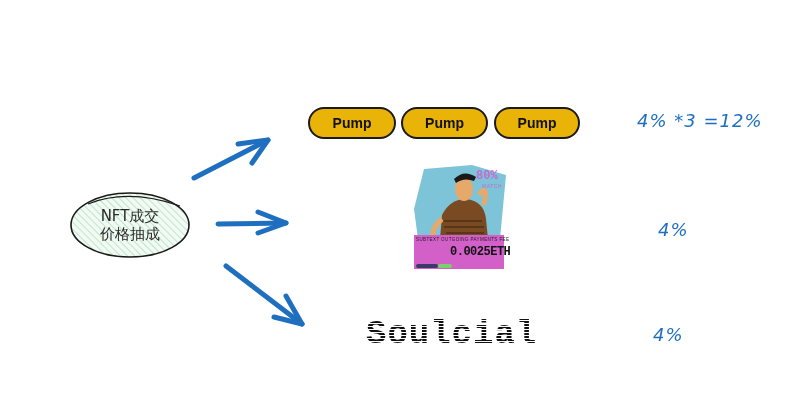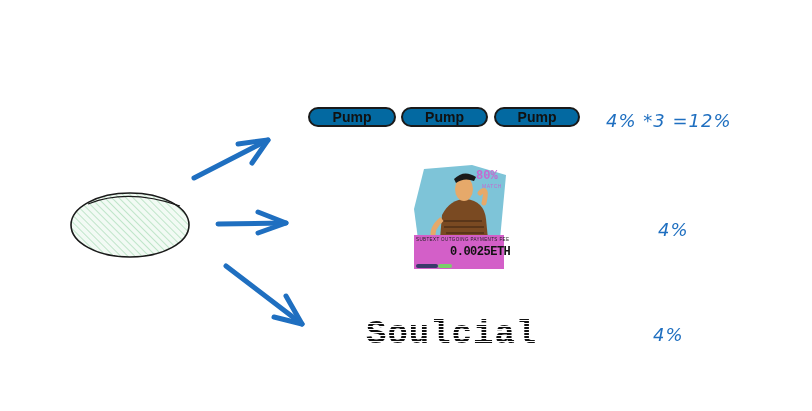--- a/index.html
+++ b/index.html
@@ -16,22 +16,22 @@
   }
   .node svg { position: absolute; left: 0; top: 0; }
   .node-text {
     position: absolute; left: 0; top: 17px; width: 124px;
     text-align: center; font-size: 15px; line-height: 18px; color: #2a2a2a;
     font-family: "DejaVu Sans", sans-serif;
   }
 
   
   .pill {
-    height: 20px; border: 2px solid #1a1a1a; border-radius: 17px;
-    box-sizing: border-box; background: #0369a1;
+    height: 32px; border: 2px solid #1a1a1a; border-radius: 17px;
+    box-sizing: border-box; background: #eab308;
     display: flex; align-items: center; justify-content: center;
     font-size: 14px; font-weight: bold; color: #111;
     top: 107px;
   }
 
   
   .note {
     color: #1f6fc0; font-family: "DejaVu Sans", sans-serif;
     font-size: 18px; letter-spacing: 1px; font-style: italic;
   }
@@ -83,33 +83,37 @@
   <svg width="124" height="70" viewBox="0 0 124 70">
     <defs>
       <pattern id="hatch" width="5" height="5" patternUnits="userSpaceOnUse" patternTransform="rotate(-45)">
         <rect width="5" height="5" fill="#f2faf4"></rect>
         <line x1="0" y1="0" x2="0" y2="5" stroke="#bfe5c9" stroke-width="2"></line>
       </pattern>
     </defs>
     <ellipse cx="62" cy="35" rx="59" ry="32" fill="url(#hatch)" stroke="#1a1a1a" stroke-width="1.6"></ellipse>
     <path d="M20 14 Q60 -2 112 16" fill="none" stroke="#1a1a1a" stroke-width="1.2"></path>
   </svg>
+  <div class="node-text">
+    <div>NFT成交</div>
+    <div>价格抽成</div>
+  </div>
 </div>
 
 <div class="abs pill" style="left:308px;width:88px">
   <span>Pump</span>
 </div>
 <div class="abs pill" style="left:401px;width:87px">
   <span>Pump</span>
 </div>
 <div class="abs pill" style="left:494px;width:86px">
   <span>Pump</span>
 </div>
 
-<div class="abs note" style="left:606px;top:110px">4% *3 =12%</div>
+<div class="abs note" style="left:637px;top:110px">4% *3 =12%</div>
 
 <div class="abs nft">
   <svg width="100" height="110" viewBox="0 0 100 110">
     <polygon points="12,6 60,2 94,12 88,76 6,76 2,46" fill="#7ec4d8"></polygon>
     <path d="M28 76 L30 52 Q38 36 54 36 Q72 38 74 56 L76 76 Z" fill="#7a4a22"></path>
     <path d="M30 58 L70 58 M32 64 L72 64 M34 70 L72 70" stroke="#3a2210" stroke-width="1.2"></path>
     <ellipse cx="52" cy="26" rx="9" ry="12" fill="#e6a96a"></ellipse>
     <path d="M42 16 Q52 6 64 14 L62 18 Q52 14 44 20 Z" fill="#1a1a1a"></path>
     <path d="M68 30 Q76 22 72 40" fill="none" stroke="#e6a96a" stroke-width="5" stroke-linecap="round"></path>
     <path d="M30 56 Q18 66 22 76" fill="none" stroke="#e6a96a" stroke-width="5"></path>

